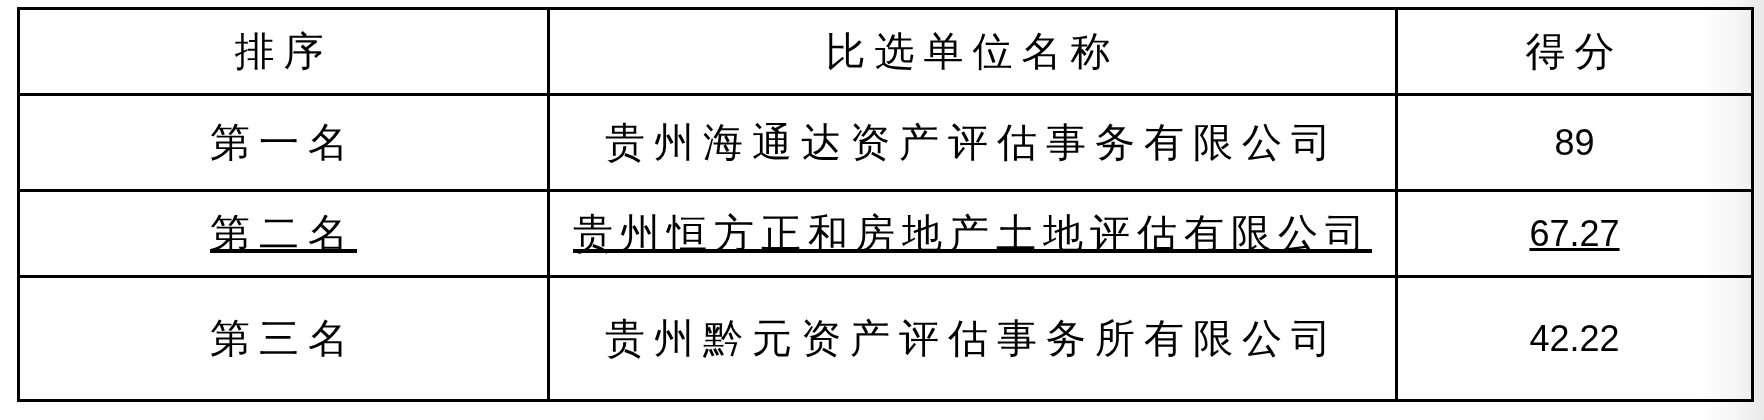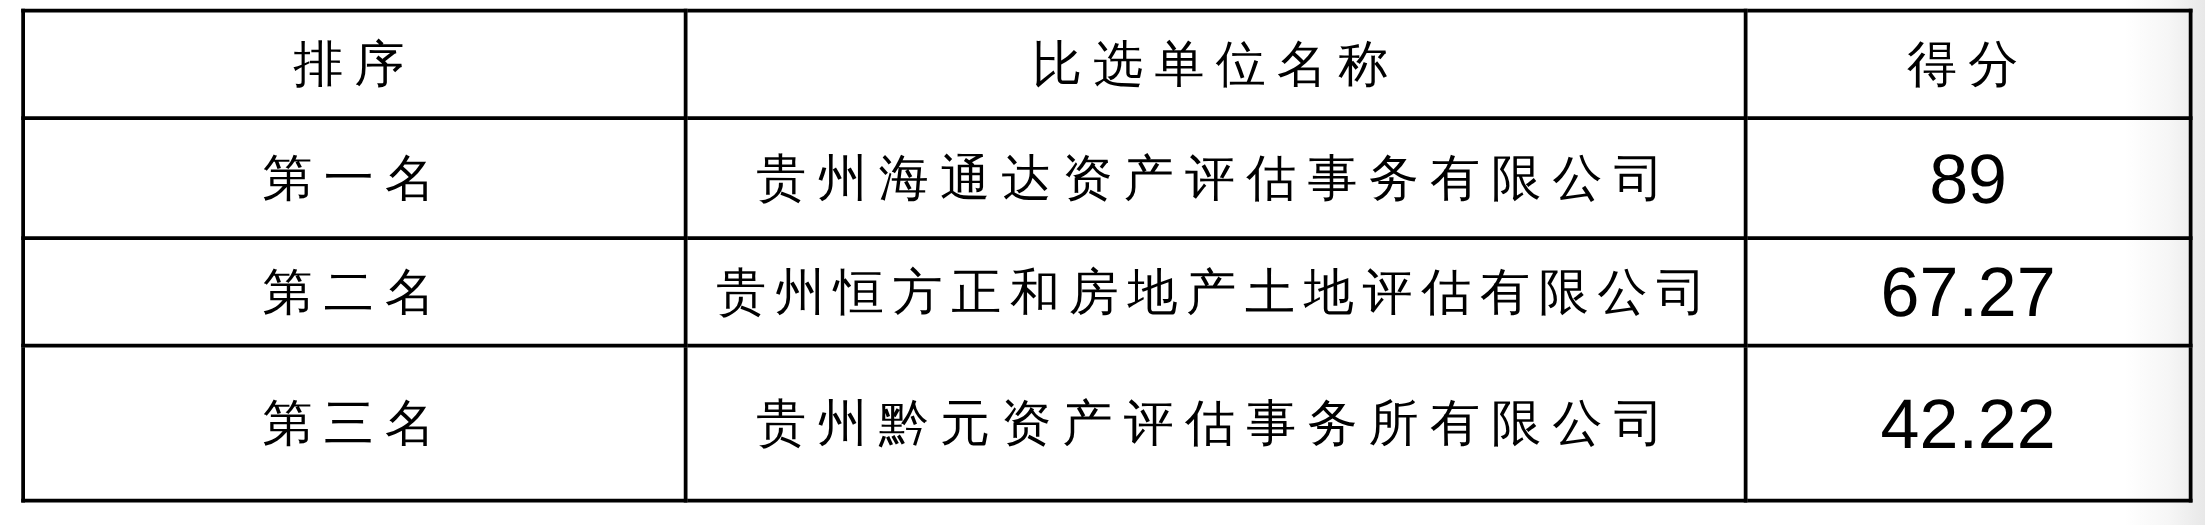--- a/index.html
+++ b/index.html
@@ -22,26 +22,26 @@
     padding: 0;
     font-size: 40px;
     letter-spacing: 9px;
     white-space: nowrap;
   }
   col.c1 { width: 530px; }
   col.c2 { width: 848px; }
   col.c3 { width: 356px; }
   tr.r0 td { height: 83px; }
   tr.r1 td { height: 93px; }
-  tr.r2 td { height: 83px; }
+  tr.r2 td { height: 83px; text-decoration: underline; }
   tr.r3 td { height: 121px; }
   td.score {
     font-family: "Liberation Sans", "DejaVu Sans", sans-serif;
     letter-spacing: 0;
-    font-size: 56px;
+    font-size: 36px;
   }
   td.name { letter-spacing: 9px; }
   tr.r2 td.name { letter-spacing: 7px; }
 </style>
 </head>
 <body>
 
 <table>
   <colgroup>
       <col class="c1">

